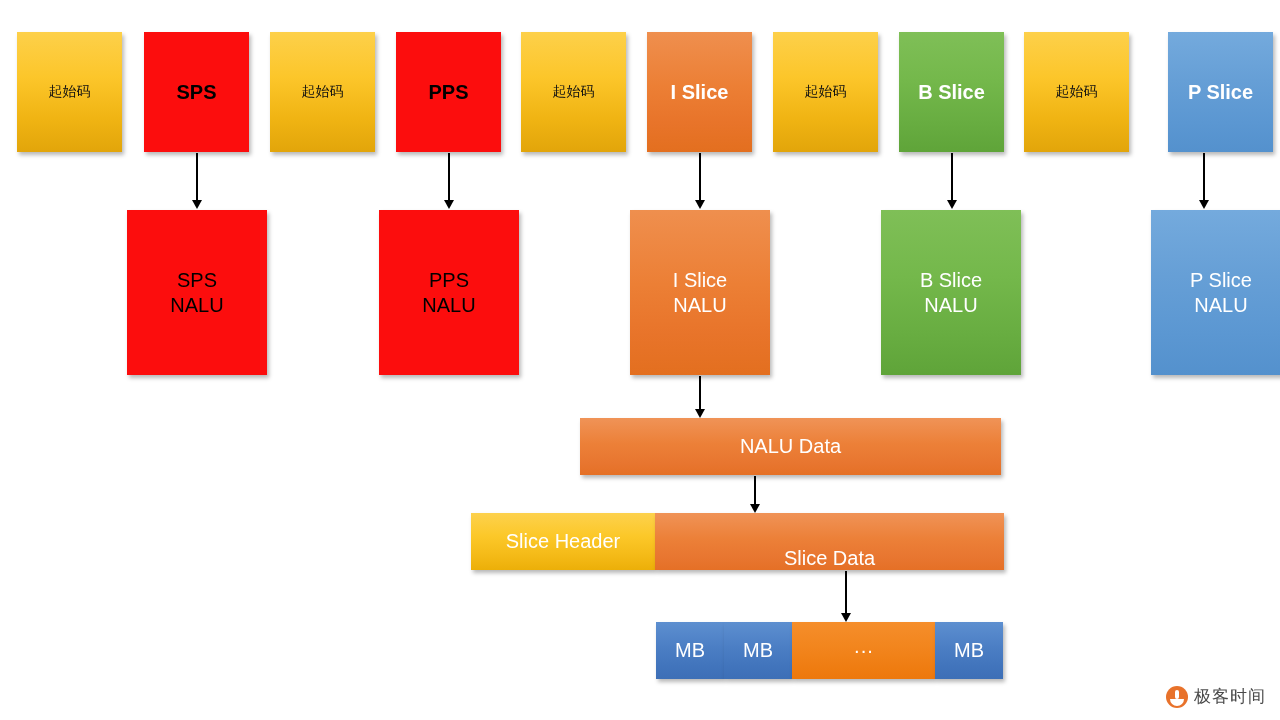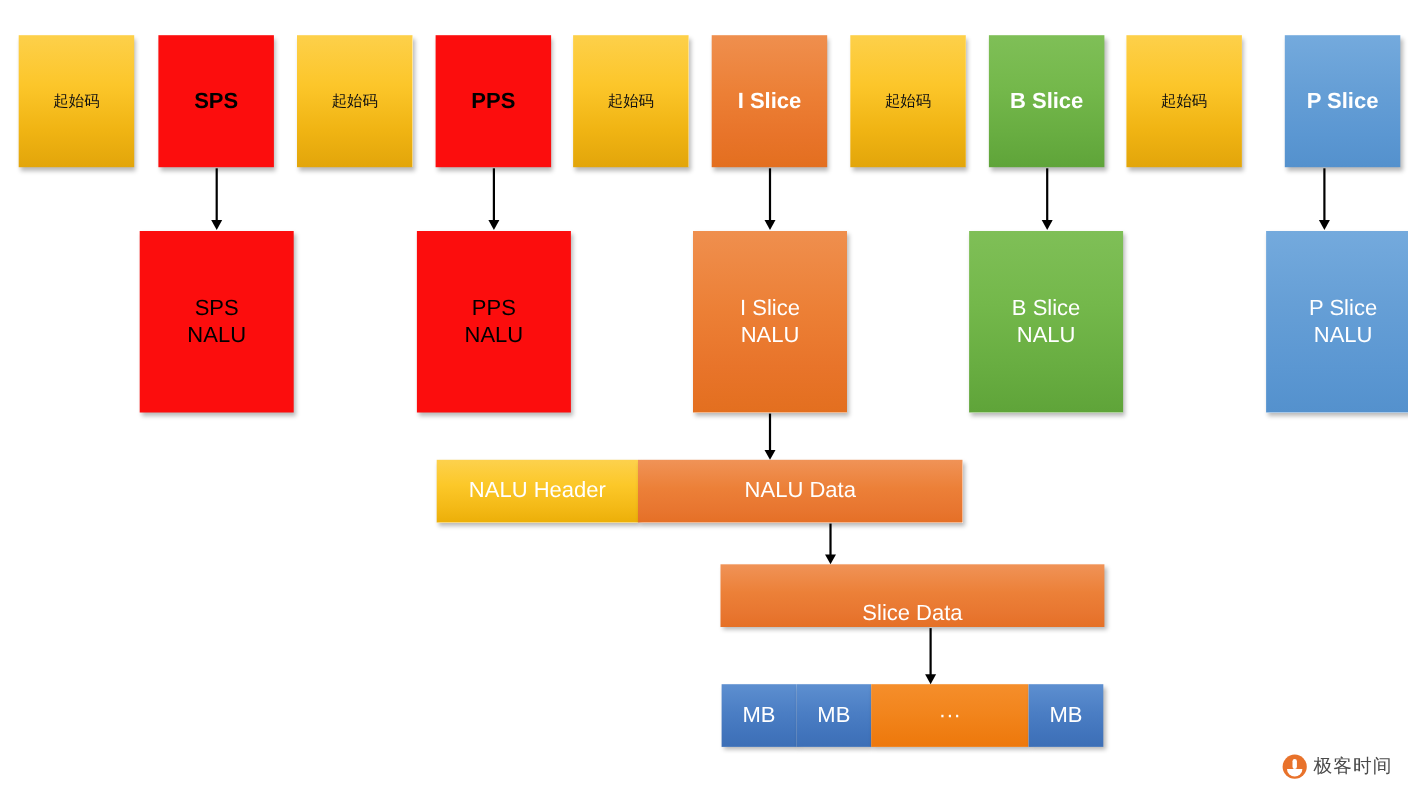--- a/index.html
+++ b/index.html
@@ -208,25 +208,25 @@
     <div class="box row2 fill-red" style="left: 127px;"><span>SPS
 NALU</span></div>
     <div class="box row2 fill-red" style="left: 379px;"><span>PPS
 NALU</span></div>
     <div class="box row2 fill-orange" style="left: 630px;"><span>I Slice
 NALU</span></div>
     <div class="box row2 fill-green" style="left: 881px;"><span>B Slice
 NALU</span></div>
     <div class="box row2 fill-blue" style="left: 1133px;"><span>P Slice
 NALU</span></div>
-    <div class="barseg fill-bar-yellow" style="left: 397px; top: 418px; width: 183px; height: 57px;">
-      <span>NALU Header</span>
-    </div>
-    <div class="barseg fill-bar-orange" style="left: 580px; top: 418px; width: 295px; height: 57px;">
+    <div class="barseg fill-bar-orange" style="left: 580px; top: 418px; width: 421px; height: 57px;">
       <span>NALU Data</span>
+    </div>
+    <div class="barseg fill-bar-yellow" style="left: 471px; top: 513px; width: 184px; height: 57px;">
+      <span>Slice Header</span>
     </div>
     <div class="barseg fill-bar-orange" style="left: 655px; top: 513px; width: 349px; height: 57px; align-items: flex-end;">
       <span>Slice Data</span>
     </div>
     <div class="barseg fill-mb-blue" style="left: 656px; top: 622px; width: 68px; height: 57px;">
       <span>MB</span>
     </div>
     <div class="barseg fill-mb-blue" style="left: 724px; top: 622px; width: 68px; height: 57px;">
       <span>MB</span>
     </div>

